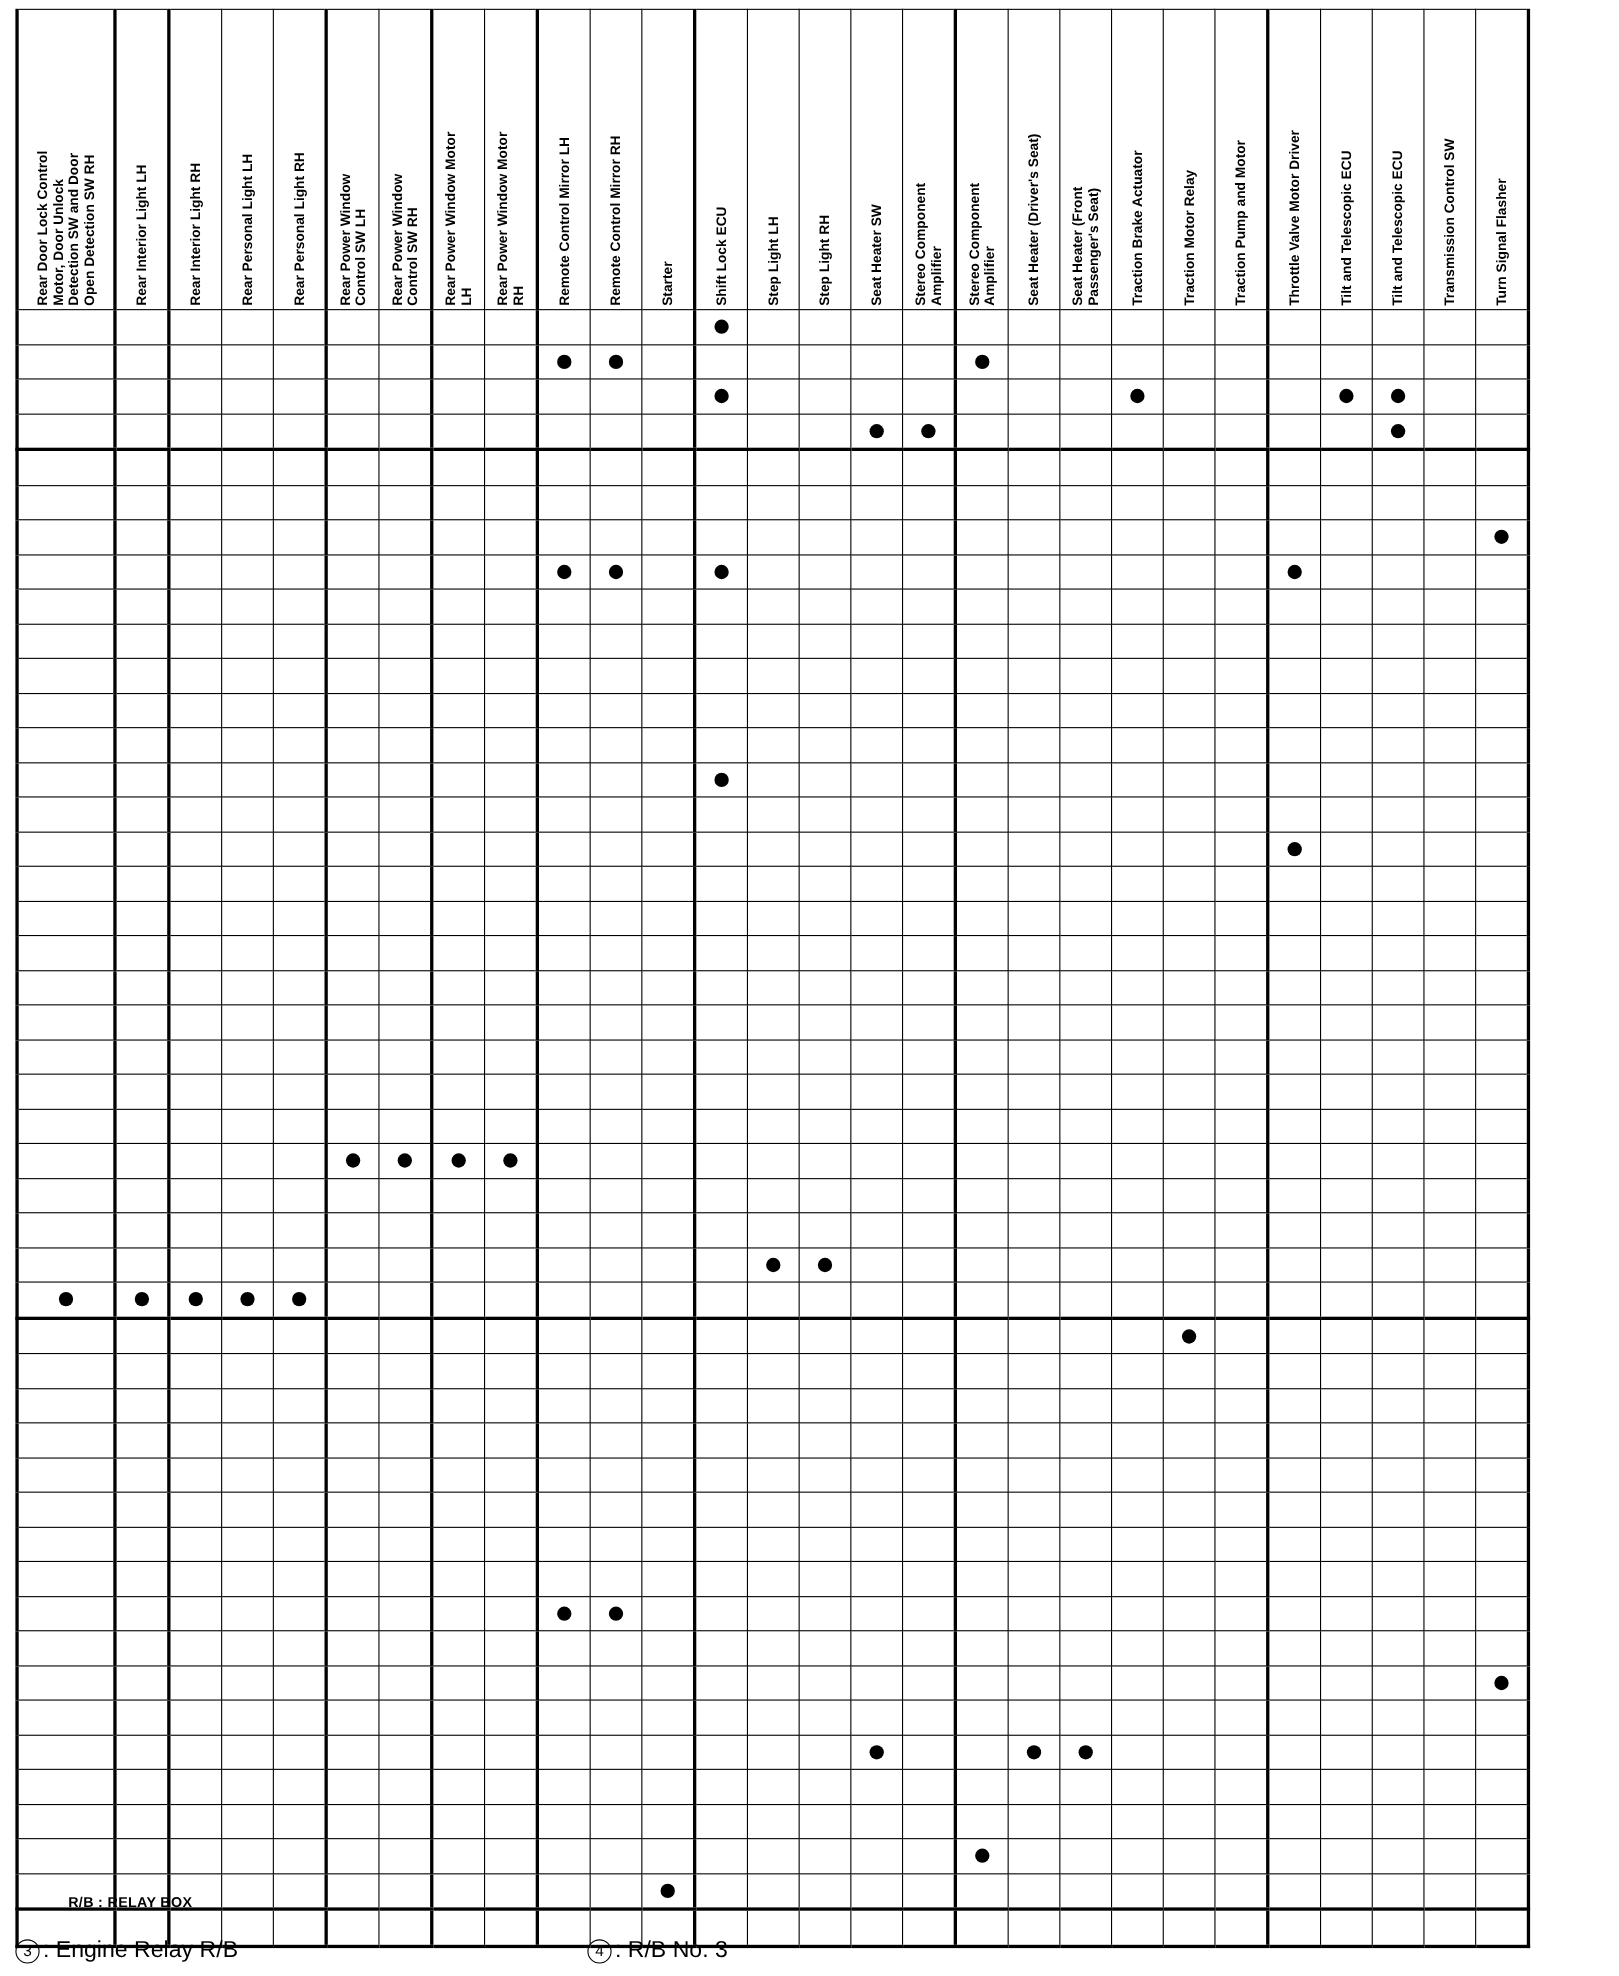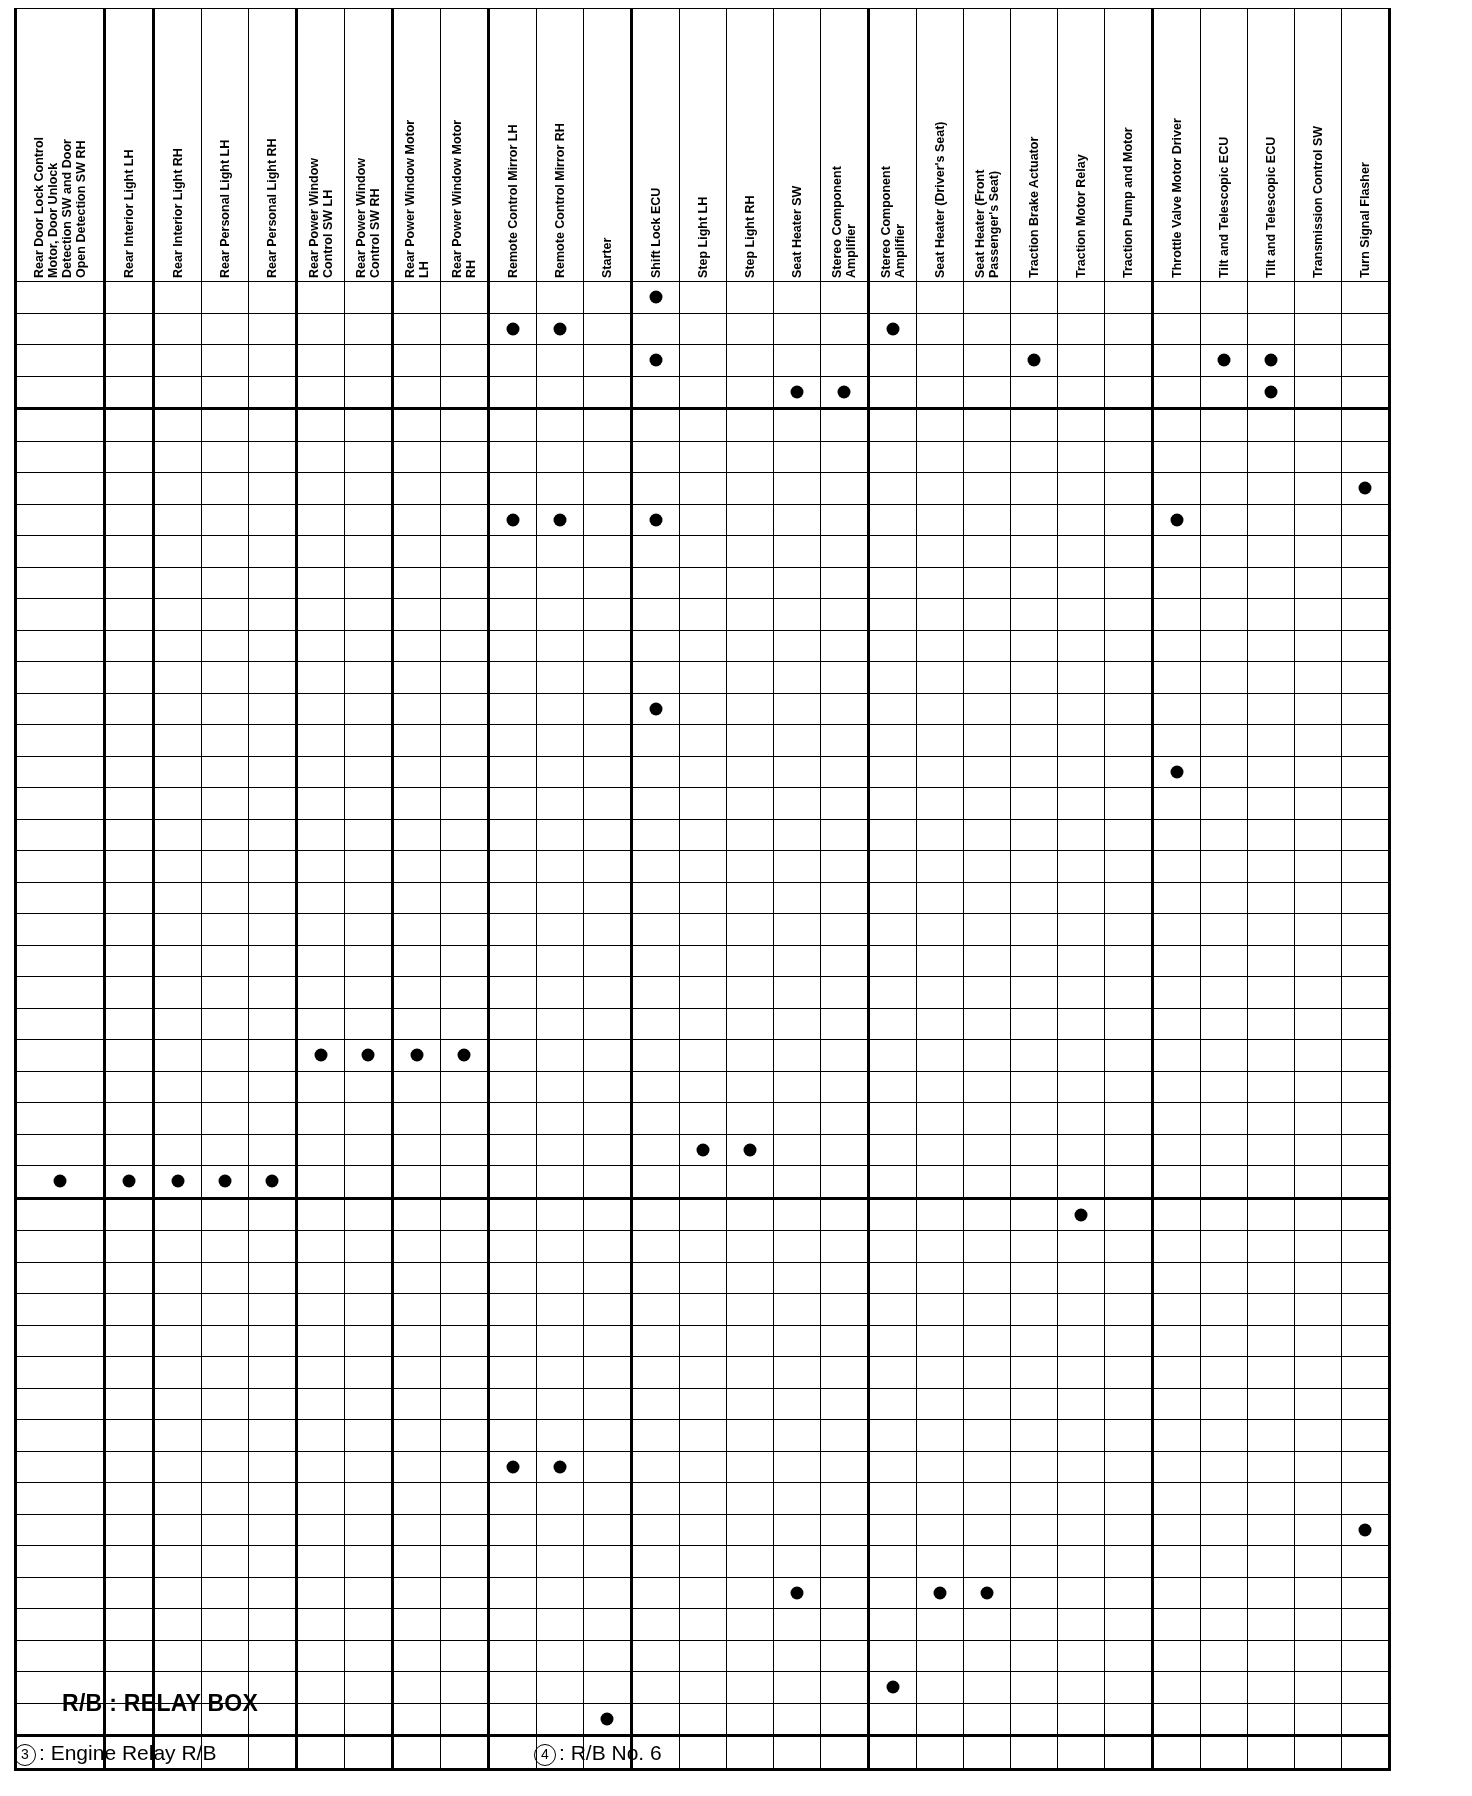--- a/index.html
+++ b/index.html
@@ -81,24 +81,25 @@
   .outer-bottom { border-bottom: 3px solid #000 !important; }
 
   
   .legend {
     position: absolute;
     left: 14px;
     top: 1690px;
     width: 1258px;
   }
   .legend-rb {
-    font-size: 23px;
+    font-size: 13px;
     font-weight: bold;
     margin-left: 48px;
     letter-spacing: 0.3px;
+    margin-top: 32px;
   }
   .legend-row {
     margin-top: 24px;
     display: flex;
     align-items: flex-start;
   }
   .legend-item {
     font-size: 21px;
     display: flex;
     align-items: baseline;
@@ -1718,18 +1719,18 @@
 
   <div class="legend">
     <div class="legend-rb">R/B : RELAY BOX</div>
     <div class="legend-row">
       <div class="legend-item first">
         <span class="circnum">3</span>
         <span>: Engine Relay R/B</span>
       </div>
       <div class="legend-item">
         <span class="circnum">4</span>
-        <span>: R/B No. 6</span>
+        <span>: R/B No. 3</span>
       </div>
     </div>
   </div>
 
 </div>
 
 </body></html>

